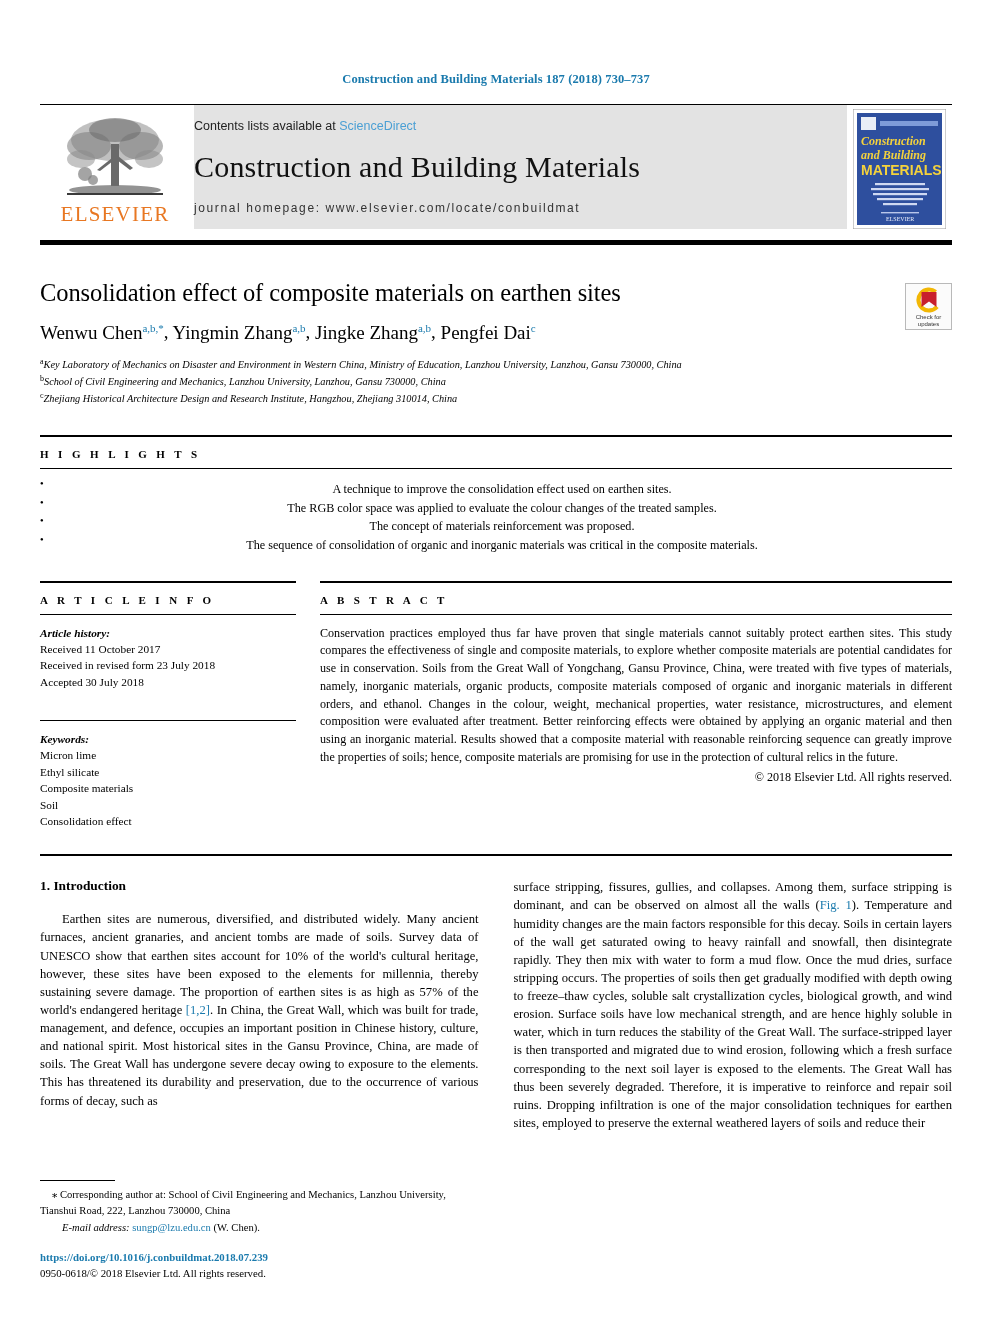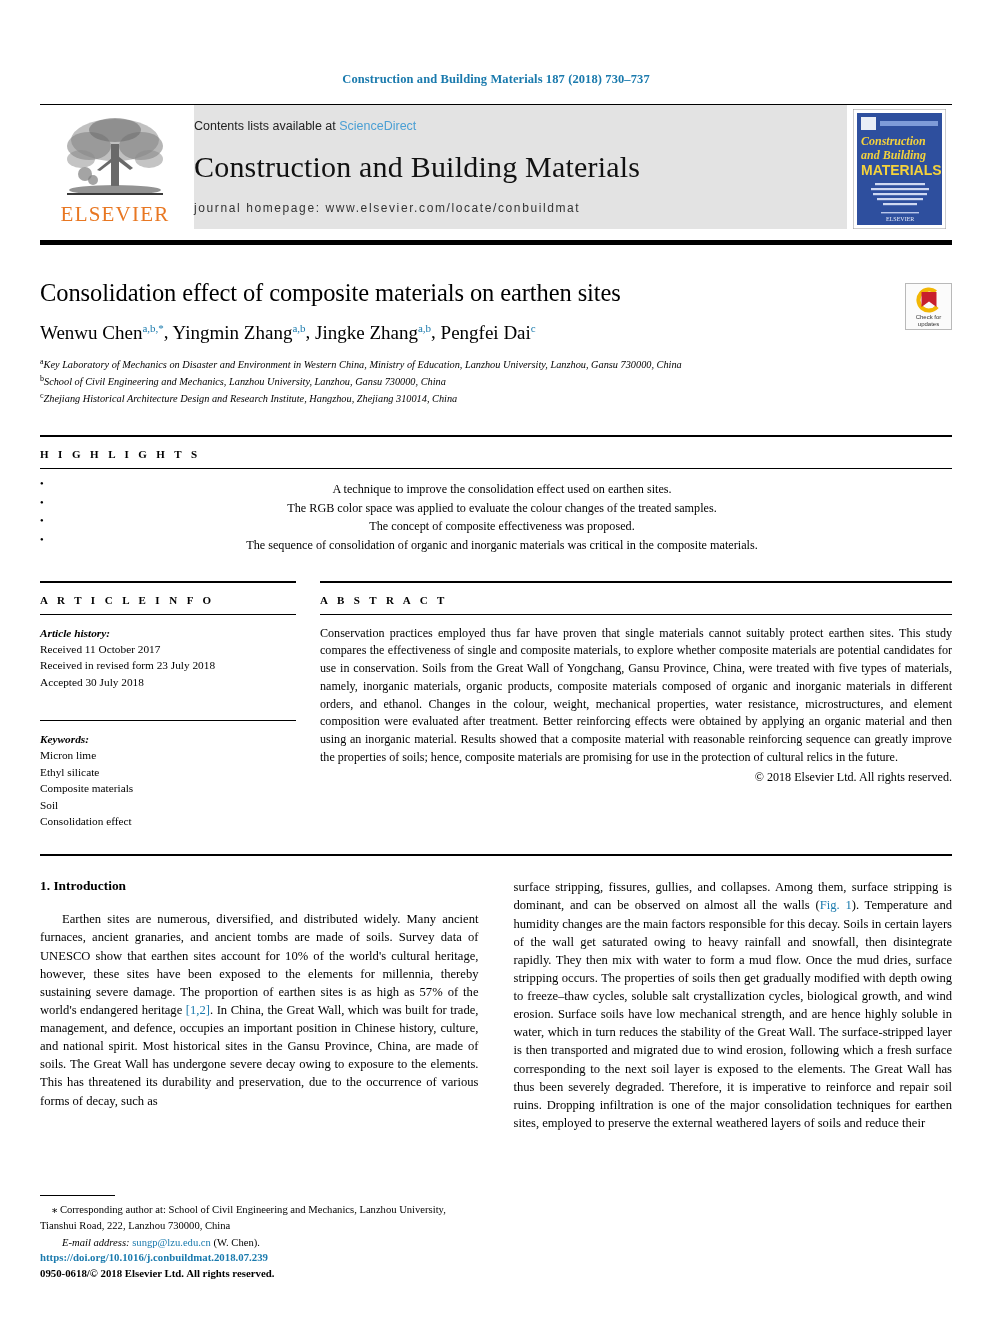--- a/index.html
+++ b/index.html
@@ -242,23 +242,23 @@
     margin-bottom: 6px;
   }
   .fn-text {
     font-size: 10.6px;
     line-height: 1.45;
     text-indent: 12px;
   }
   .fn-email { text-indent: 22px; margin-top: 2px; }
   .fn-email .lbl { font-style: italic; }
   .fn-email a { color: #1a7aad; text-decoration: none; }
-  .doi-block { font-size: 10.8px; line-height: 1.42; }
+  .doi-block { margin-top: 15px; font-size: 10.8px; line-height: 1.42; }
   .doi-block .doi { color: #1a7aad; font-weight: bold; }
-  .doi-block .issn { font-weight: bold; }
+  .doi-block .issn { font-weight: normal; }
 </style>
 </head>
 <body>
 
 <div class="page">
 
   <div class="running-head">Construction and Building Materials 187 (2018) 730–737</div>
 
   <div class="masthead">
 
@@ -340,21 +340,21 @@
       <div class="affil-line"><sup>c</sup><span>Zhejiang Historical Architecture Design and Research Institute, Hangzhou, Zhejiang 310014, China</span></div>
     </div>
   </div>
 
   <div class="section-rule-top"></div>
   <div class="sec-head">H I G H L I G H T S</div>
   <div class="section-rule-bot"></div>
   <ul class="highlights-list">
     <li>A technique to improve the consolidation effect used on earthen sites.</li>
     <li>The RGB color space was applied to evaluate the colour changes of the treated samples.</li>
-    <li>The concept of composite effectiveness was proposed.</li>
+    <li>The concept of materials reinforcement was proposed.</li>
     <li>The sequence of consolidation of organic and inorganic materials was critical in the composite materials.</li>
   </ul>
 
   <div class="info-abstract">
 
     <div class="col-info">
       <div class="ia-rule-top"></div>
       <div class="sec-head">A R T I C L E   I N F O</div>
       <div class="ia-rule-bot"></div>
       <div class="ia-body">

